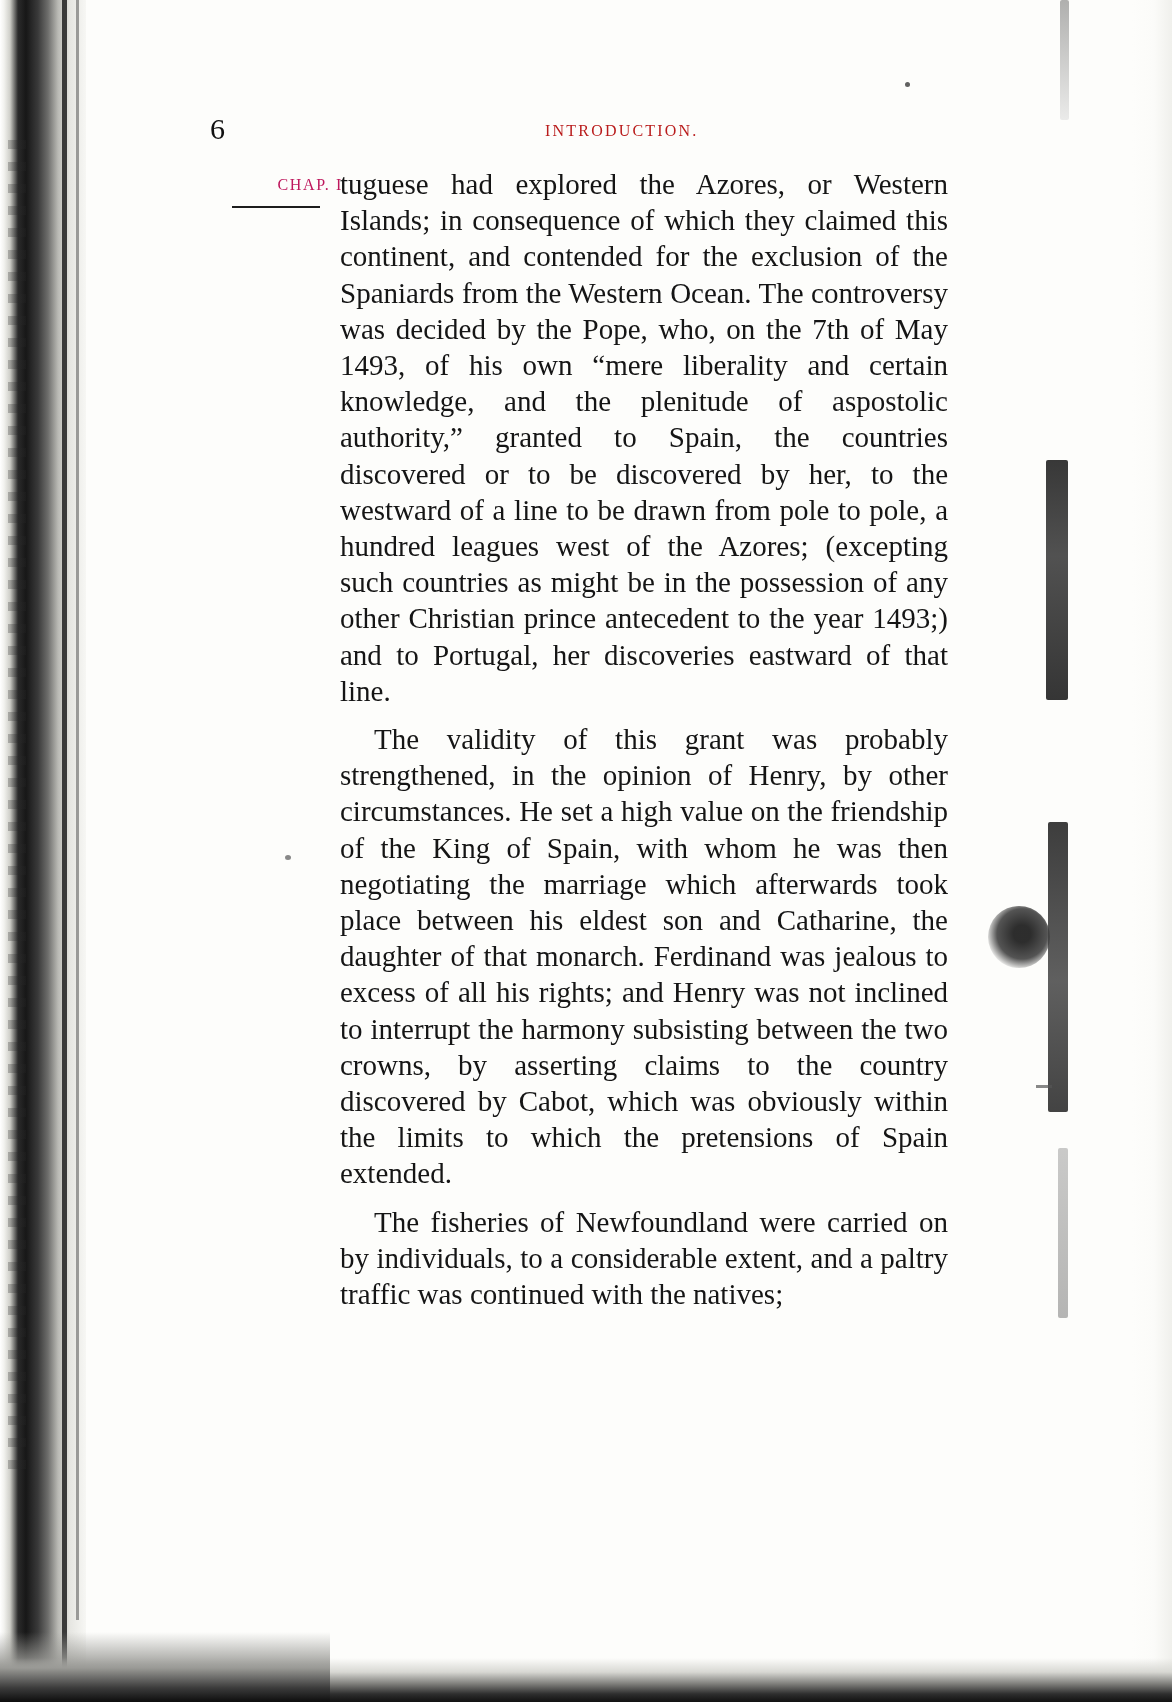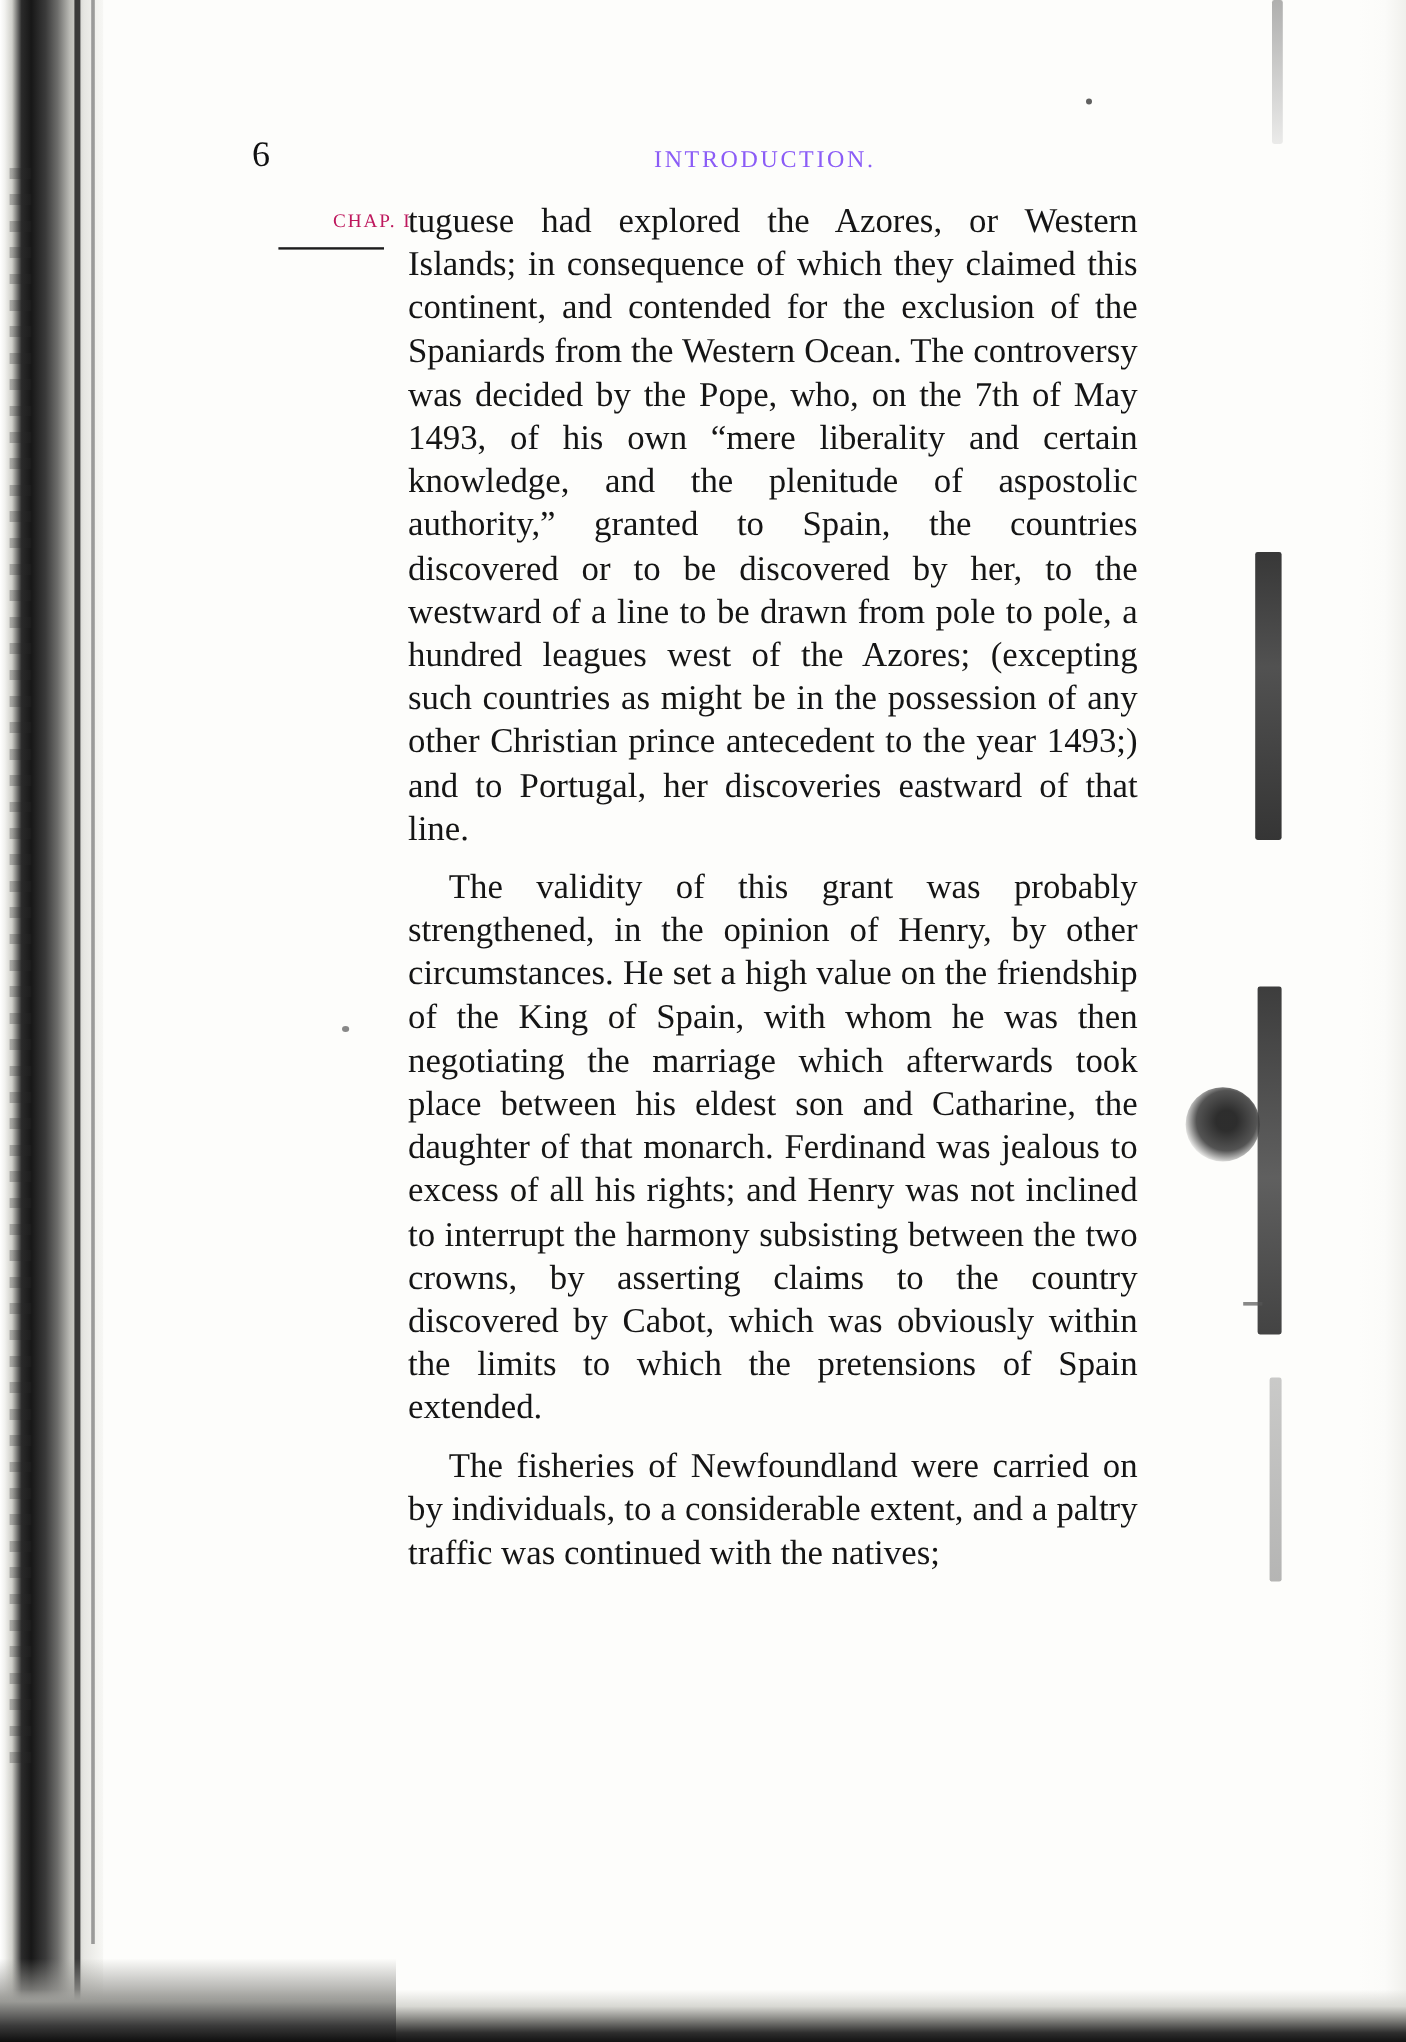--- a/index.html
+++ b/index.html
@@ -130,23 +130,23 @@
     top: 112px;
     font-size: 30px;
     letter-spacing: .5px;
     color: #111;
   }
 
   .running-head {
     position: absolute;
     left: 545px;
     top: 122px;
-    font-size: 20px;
+    font-size: 16px;
     letter-spacing: 2.2px;
-    color: #8b5cf6;
+    color: #b91c1c;
   }
 
   .chapter-tag {
     position: absolute;
     left: 233px;
     top: 176px;
     width: 110px;
     font-size: 16px;
     letter-spacing: 1.6px;
     color: #be185d;

